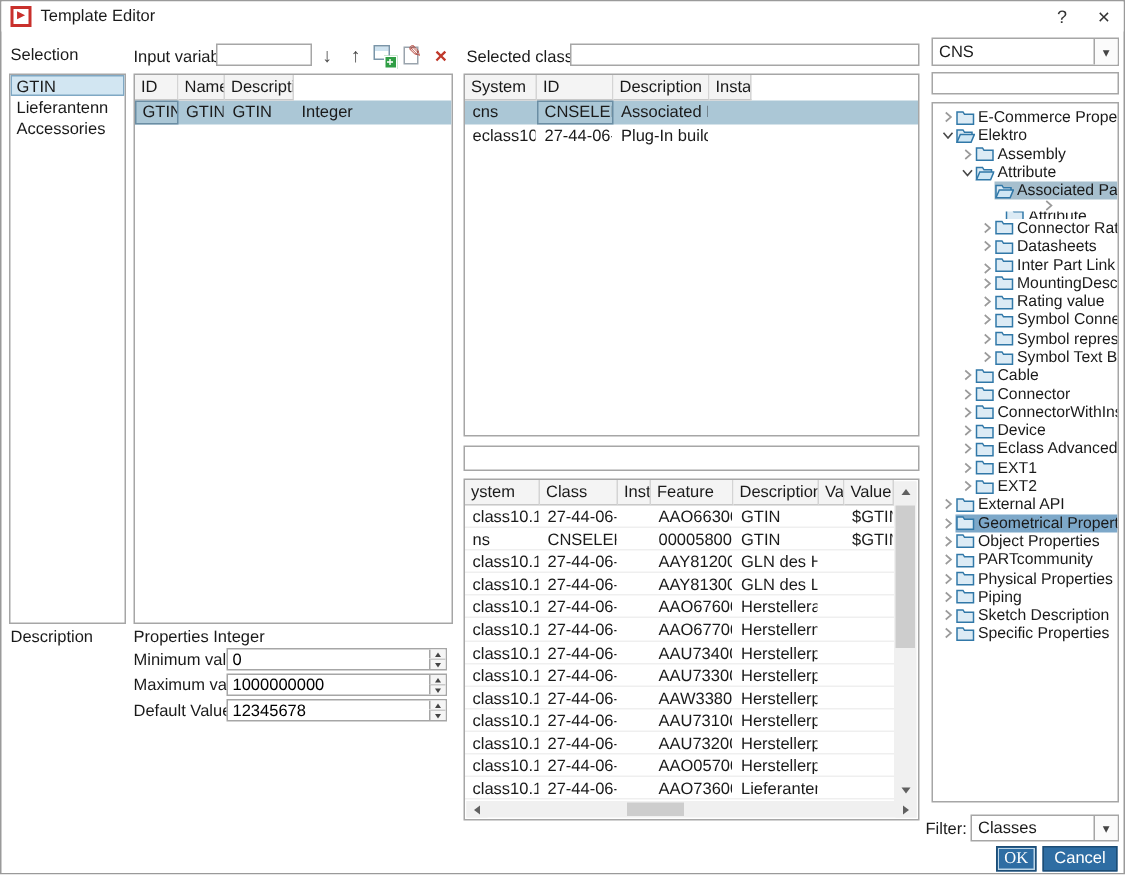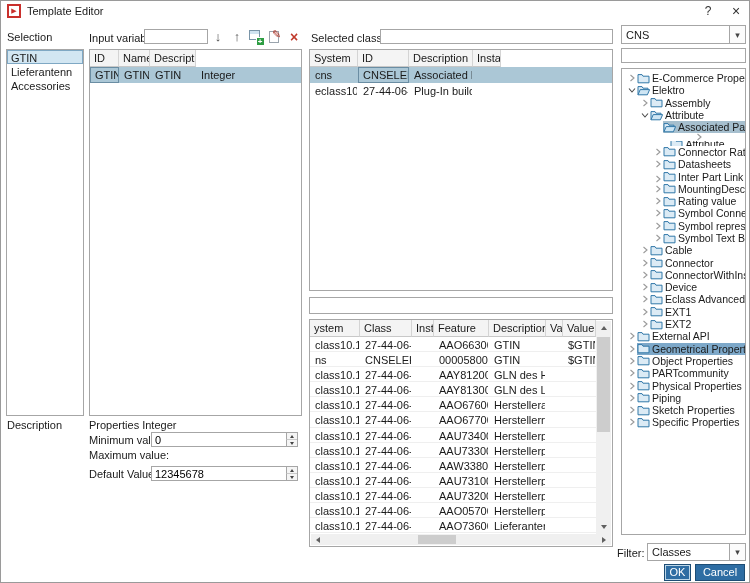--- a/index.html
+++ b/index.html
@@ -63,21 +63,21 @@
   .treebox{border:1px solid #a6a6a6;background:#fff;overflow:hidden;padding-top:3px;}
   .tree-row{display:flex;align-items:center;height:12.3px;white-space:nowrap;}
   .exp{width:11px;flex:none;display:flex;align-items:center;justify-content:center;}
   .hl{display:flex;align-items:center;overflow:hidden;padding:0 2px 0 0;}
   .hl .flbl{padding-left:2px;font-size:10.5px;white-space:nowrap;}
   .hl.sel-inactive{background:#a6bfce;}
   .hl.sel-active{background:#7da8c9;}
   .fico{flex:none;display:flex;align-items:center;}
   
   .btn{position:absolute;height:17px;background:#2e6da3;color:#fff;border:1px solid #1d4d75;font:11px "Liberation Sans",sans-serif;text-align:center;line-height:15px;cursor:default;}
-  .btn.focus{box-shadow:inset 0 0 0 1px #bcd6e8;}
+  .btn.focus{box-shadow:inset 0 0 0 1px #bcd6e8;font-family:Liberation Serif, serif;}
 </style>
 </head>
 <body>
 
 <div class="dialog">
 
   <div class="abs titlebar">
     <div class="abs appicon">▶</div>
     <div class="abs wtitle lbl">Template Editor</div>
     <div class="abs caption-btn" style="left:698px;">?</div>
@@ -329,20 +329,31 @@
             <span class="tri tri-up"></span>
           </div>
           <div>
             <span class="tri tri-dn"></span>
           </div>
         </span>
     </span>
   </div>
   <div class="abs spinrow" style="left:88px;top:448px;">
     <span class="lbl" style="width:62px;">Maximum value:</span>
+    <span class="spinbox">
+      <input class="tinput" value="1000000000" style="">
+      <span class="spinbtns">
+          <div>
+            <span class="tri tri-up"></span>
+          </div>
+          <div>
+            <span class="tri tri-dn"></span>
+          </div>
+        </span>
+    </span>
   </div>
   <div class="abs spinrow" style="left:88px;top:465px;">
     <span class="lbl" style="width:62px;">Default Value:</span>
     <span class="spinbox">
       <input class="tinput" value="12345678" style="">
       <span class="spinbtns">
           <div>
             <span class="tri tri-up"></span>
           </div>
           <div>
@@ -767,21 +778,21 @@
           <svg width="8" height="8" viewBox="0 0 8 8">
             <path d="M2.5 1 L6 4 L2.5 7" fill="none" stroke="#9a9a9a" stroke-width="1.1"></path>
           </svg>
         </span>
         <span class="hl">
           <span class="fico">
             <svg width="13" height="11" viewBox="0 0 13 11">
               <path d="M1 3.2 L1 1.6 L5 1.6 L6 3.2 L12 3.2 L12 9.8 L1 9.8 Z" fill="#dcebf5" stroke="#3178a8" stroke-width="1"></path>
             </svg>
           </span>
-          <span class="flbl">Sketch Properties</span>
+          <span class="flbl">Sketch Description</span>
         </span>
       </div>
       <div class="tree-row" style="padding-left: 4px;">
         <span class="exp">
           <svg width="8" height="8" viewBox="0 0 8 8">
             <path d="M2.5 1 L6 4 L2.5 7" fill="none" stroke="#9a9a9a" stroke-width="1.1"></path>
           </svg>
         </span>
         <span class="hl">
           <span class="fico">

